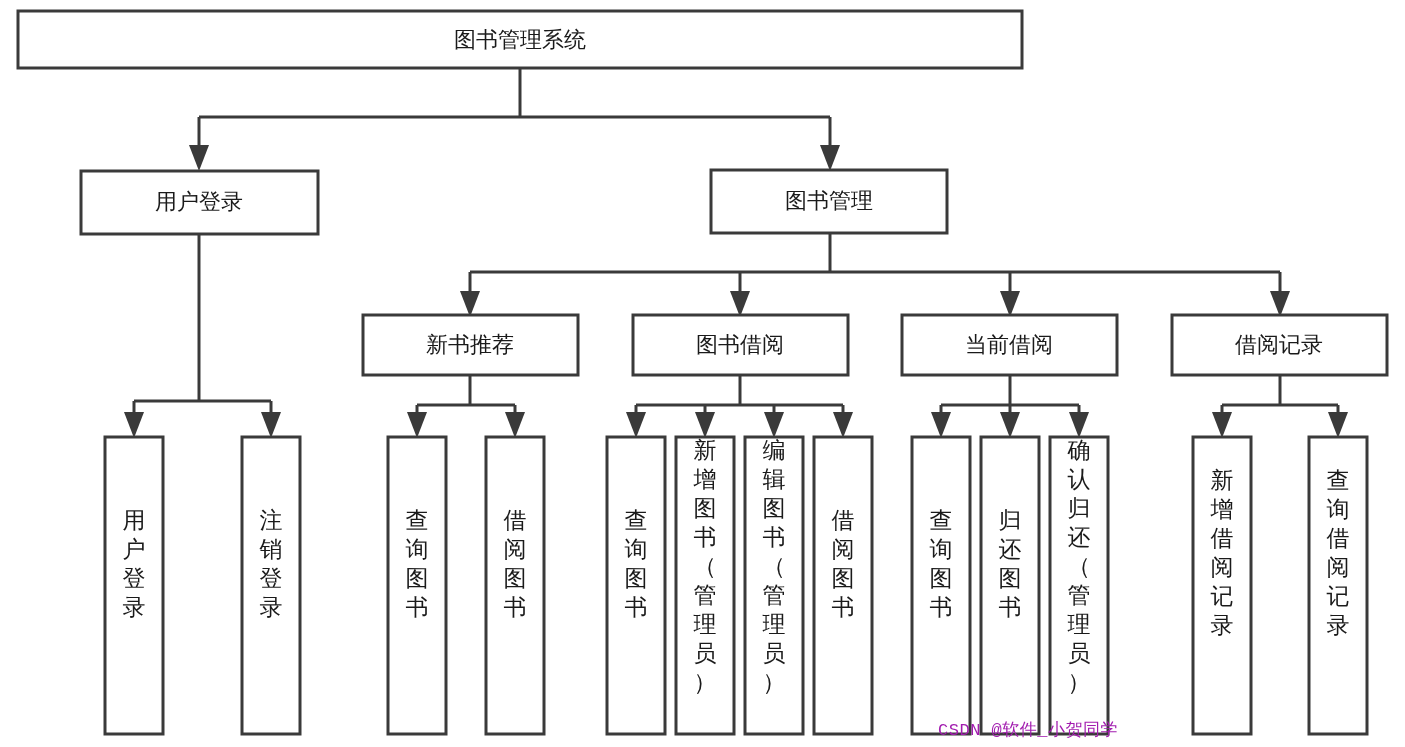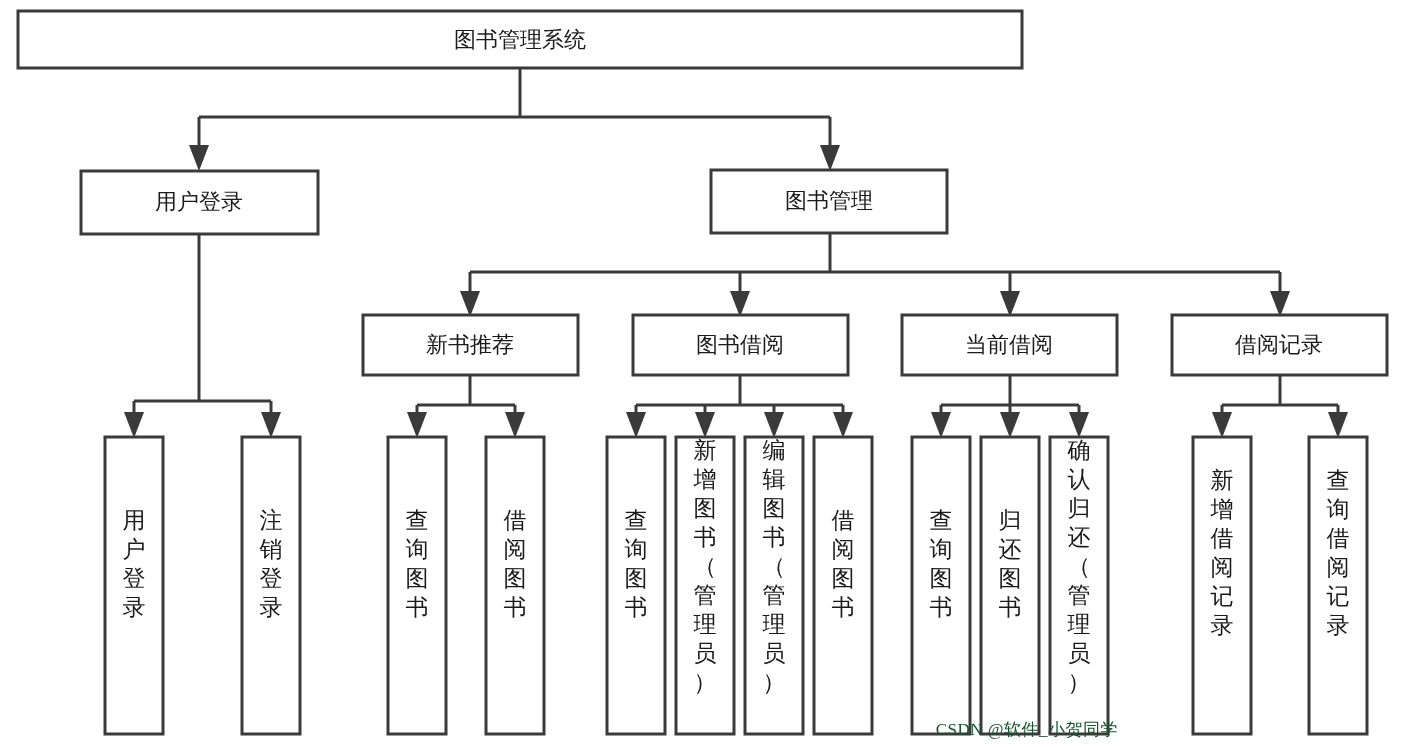--- a/index.html
+++ b/index.html
@@ -51,23 +51,23 @@
   .node-label-v {
     font-family: "DejaVu Sans", "Liberation Sans", sans-serif;
     font-size: 23px;
     fill: #1a1a1a;
     text-anchor: middle;
   }
   .watermark-text {
     position: absolute;
     right: 9px;
     bottom: 6px;
-    font-family: Liberation Serif, serif;
+    font-family: Liberation Mono, monospace;
     font-size: 17px;
-    color: #14532d;
+    color: #a21caf;
     white-space: nowrap;
     letter-spacing: 0.5px;
     pointer-events: none;
   }
 </style>
 </head>
 <body>
 
 <div id="diagram-root">
 

